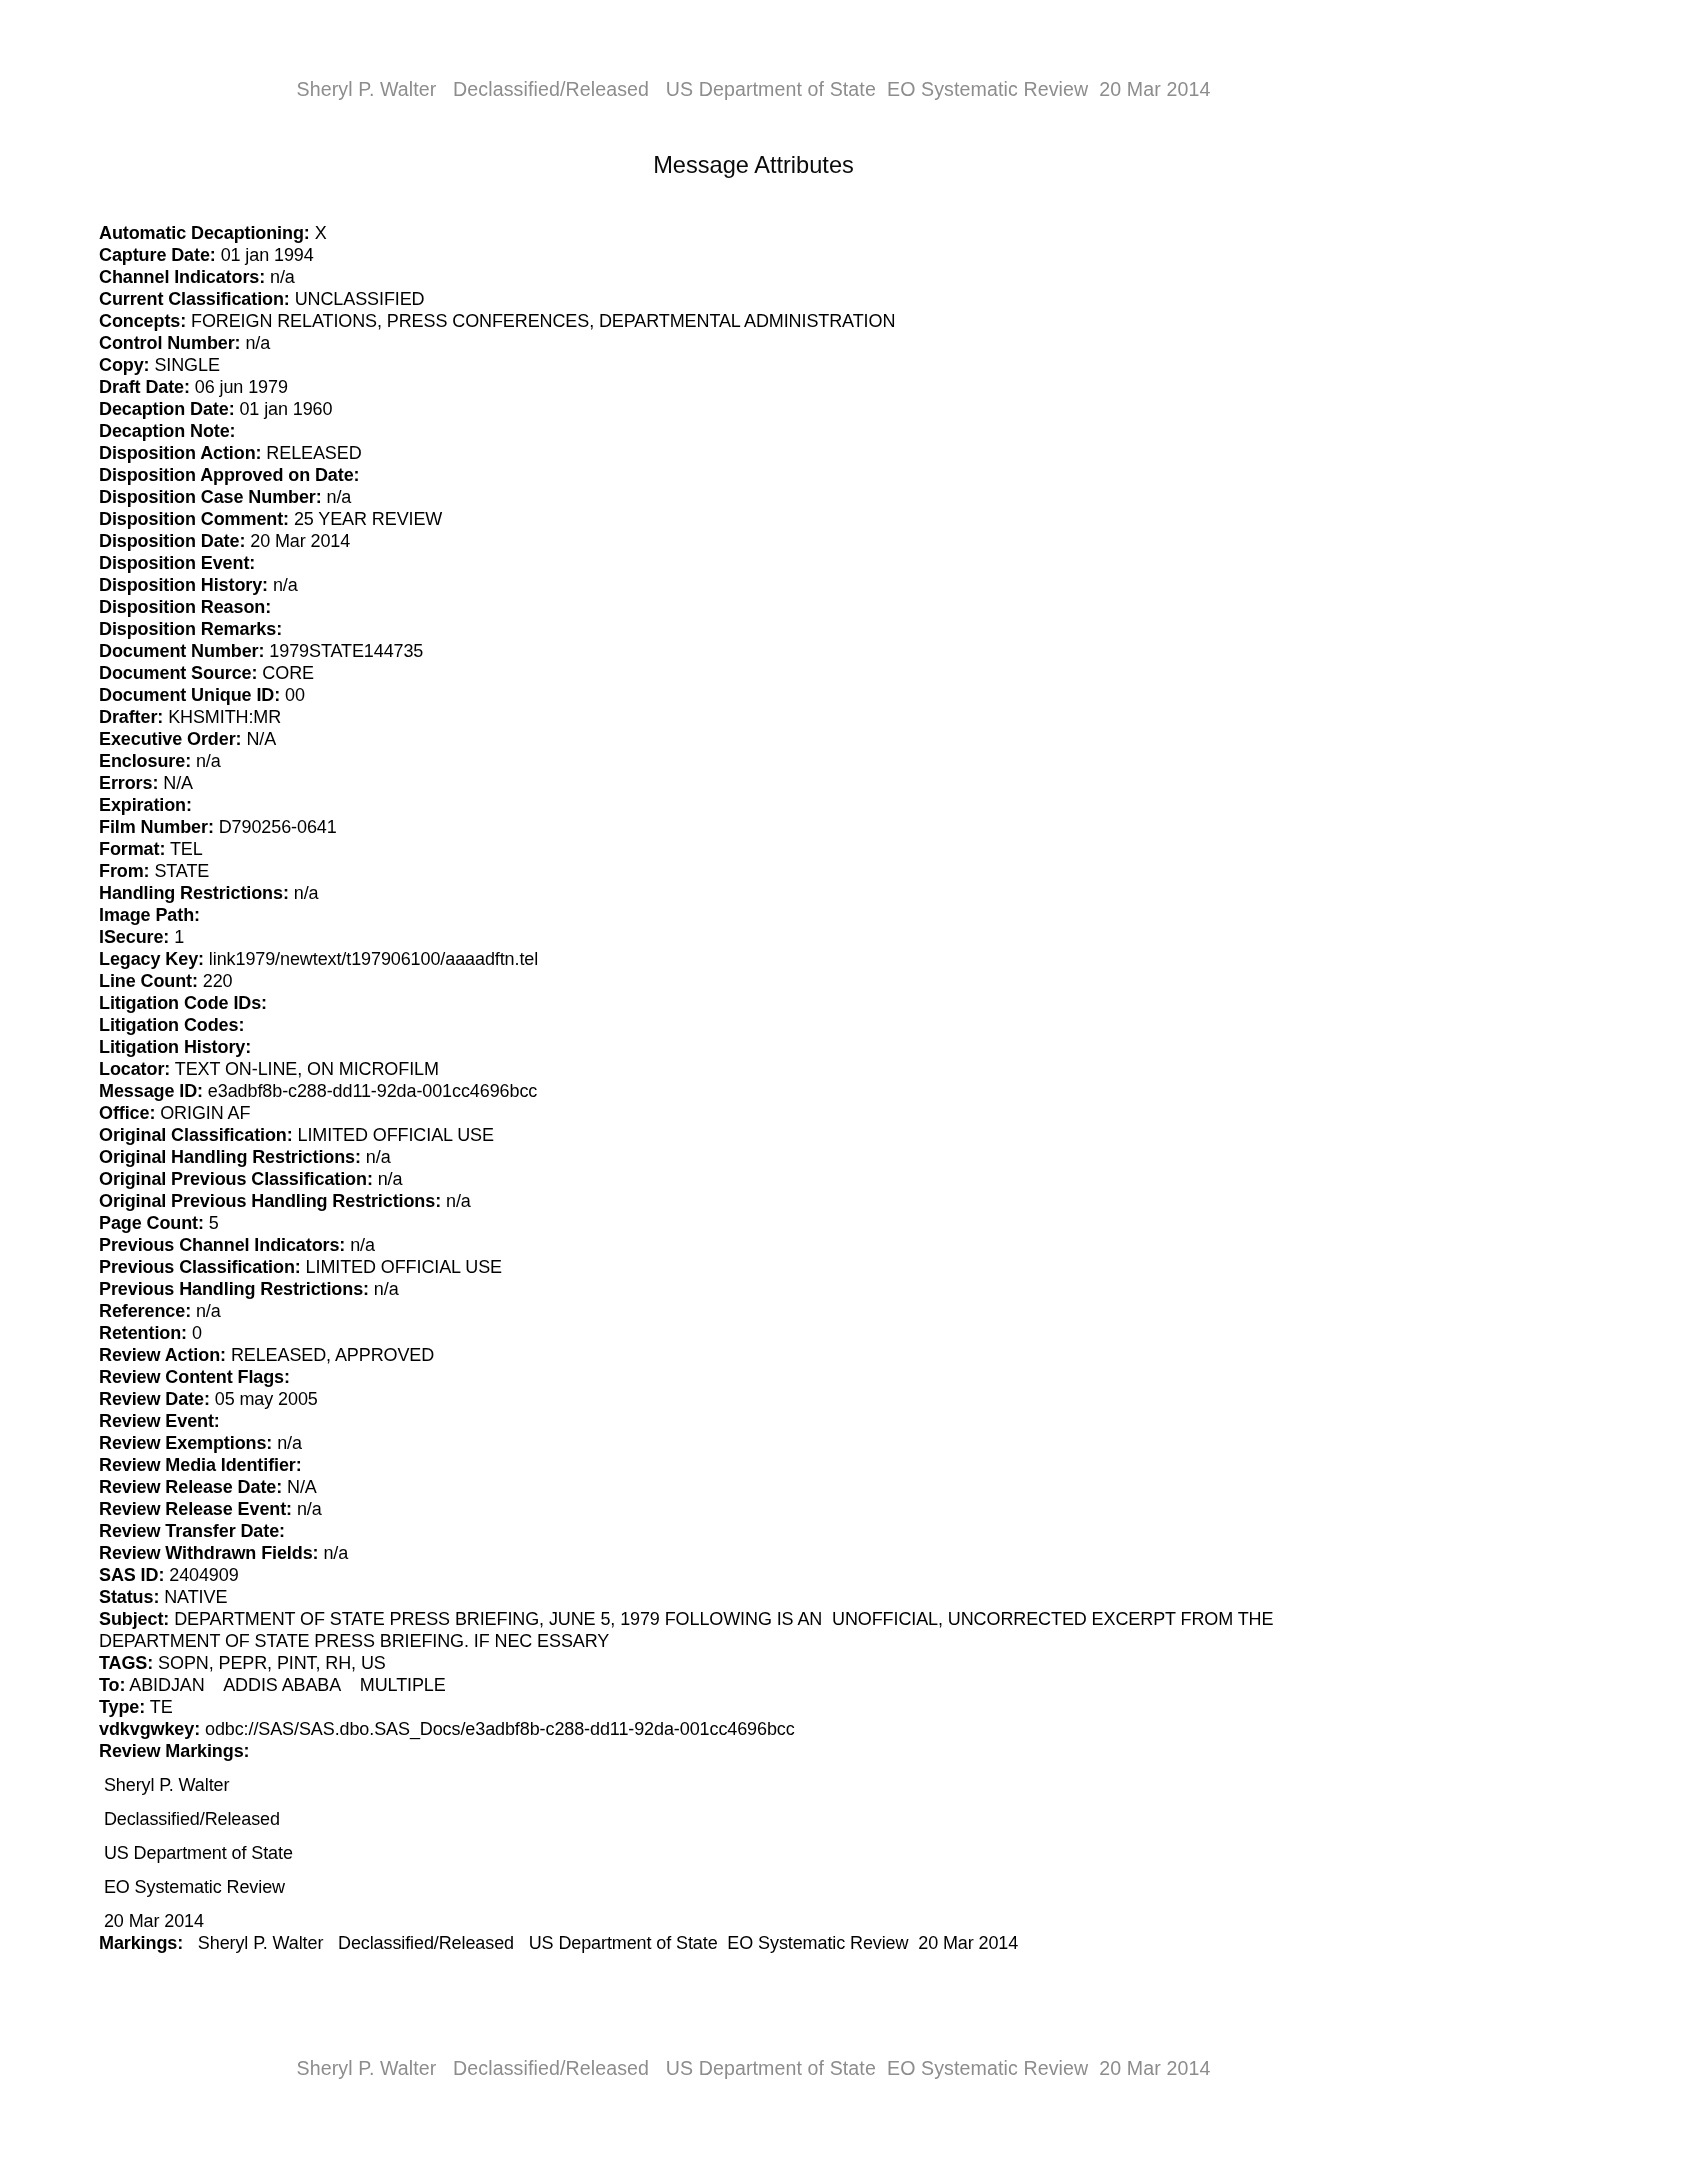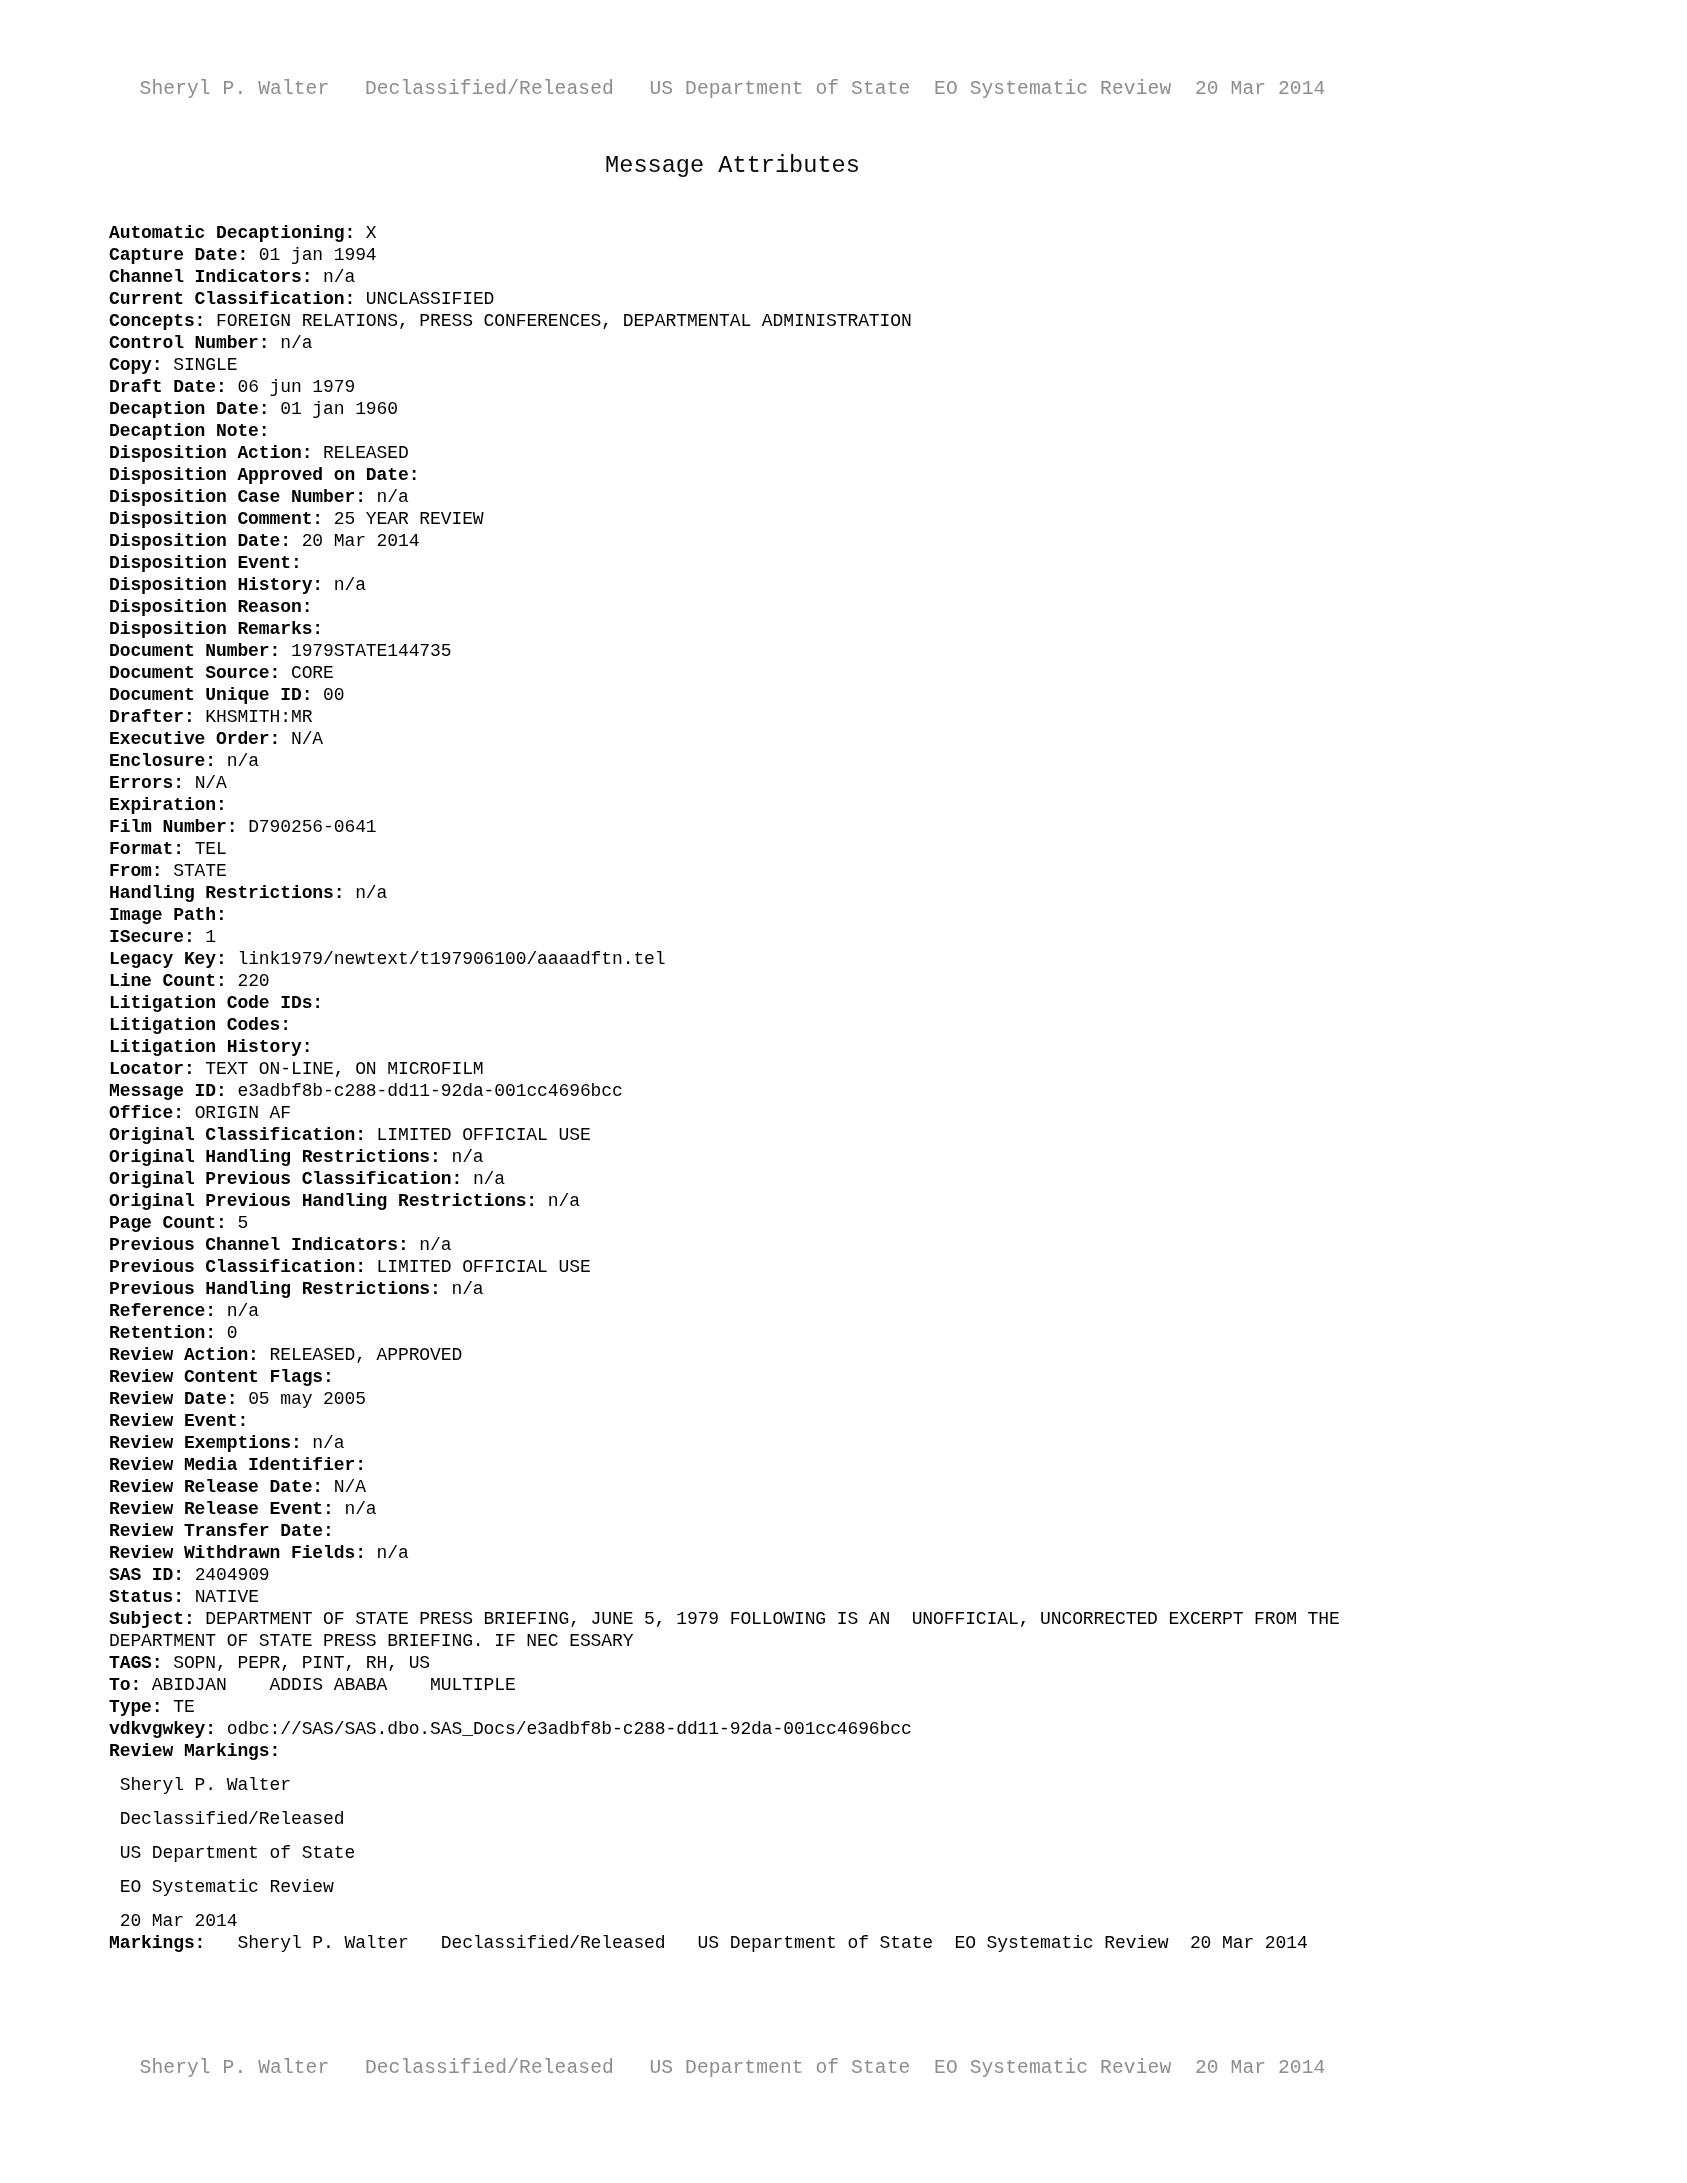--- a/index.html
+++ b/index.html
@@ -5,23 +5,24 @@
   html, body {
     margin: 0;
     padding: 0;
     background: #ffffff;
   }
   .page {
     position: relative;
     width: 1465px;
     height: 2183px;
     background: #ffffff;
-    font-family: Liberation Mono, monospace;
+    font-family: Liberation Sans, sans-serif;
     color: #000000;
     overflow: hidden;
+    padding-left: 42px;
   }
   .marking-band {
     position: absolute;
     left: 0;
     right: 0;
     text-align: center;
     color: #8d8d8d;
     font-size: 19.6px;
     letter-spacing: 0.1px;
     white-space: pre;
@@ -35,21 +36,21 @@
     right: 0;
     margin: 0;
     text-align: center;
     font-size: 23.6px;
     font-weight: 400;
     color: #0a0a0a;
   }
   .attrs {
     position: absolute;
     top: 222px;
-    left: 109px;
+    left: 99px;
     right: 108px;
     font-size: 18px;
     line-height: 22px;
     letter-spacing: -0.1px;
   }
   .attr-line {
     white-space: pre-wrap;
   }
   .attr-label {
     font-weight: 700;

